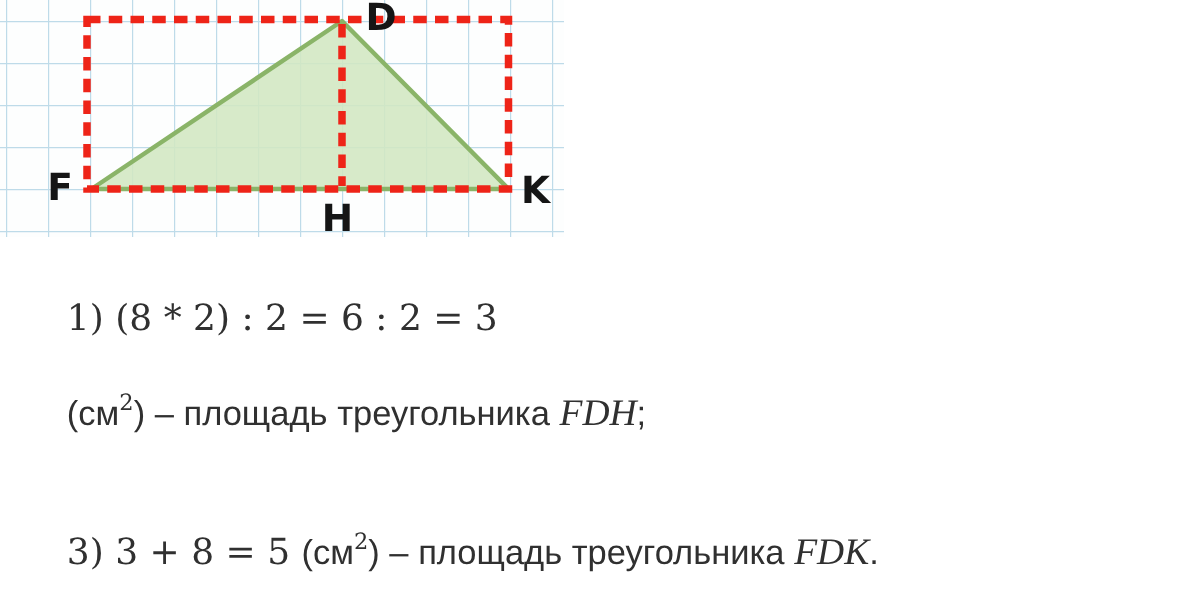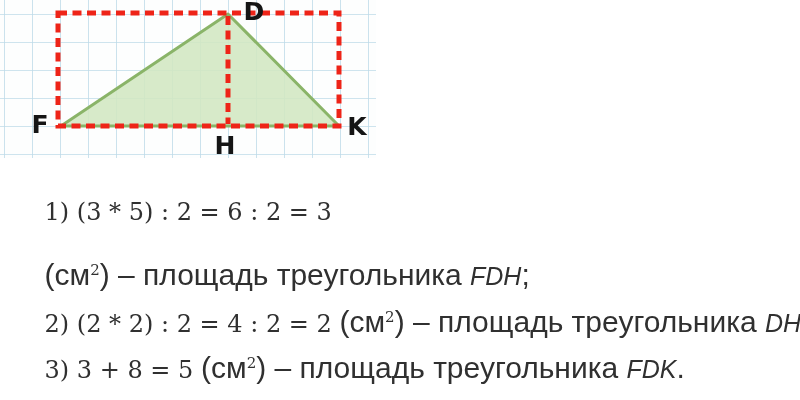--- a/index.html
+++ b/index.html
@@ -38,25 +38,25 @@
     color: #303030;
     font-size: 23px;
     line-height: 28px;
   }
   .seg-math {
     font-family: "DejaVu Serif", serif;
     font-size: 24px;
   }
   .seg-text {
     font-family: "Liberation Sans", sans-serif;
-    font-size: 30px;
+    font-size: 23px;
     text-align: center;
   }
   .seg-tri {
-    font-family: Liberation Sans, sans-serif;
+    font-family: Liberation Serif, serif;
     font-style: italic;
     font-size: 25px;
   }
   .sup {
     position: relative;
     top: -10px;
     font-size: 15px;
     font-family: "DejaVu Serif", serif;
   }
   .l1 { top: 170px; }
@@ -91,30 +91,27 @@
       <g>
         <text class="vlabel" x="40" y="133" text-anchor="middle">F</text>
         <text class="vlabel" x="254" y="20" text-anchor="middle">D</text>
         <text class="vlabel" x="357" y="135" text-anchor="middle">K</text>
         <text class="vlabel" x="225" y="154" text-anchor="middle">H</text>
       </g>
     </svg>
   </div>
 
   <div class="solution-line l1">
-    <span class="seg-math">1) (3 * 5) : 2 = 6 : 2 = 3</span>
+    <span class="seg-math">1) (8 * 2) : 2 = 6 : 2 = 3</span>
   </div>
 
   <div class="solution-line l2">
     <span class="seg-text">(см</span><span class="sup">2</span><span class="seg-text">) – площадь треугольника </span><span class="seg-tri">FDH</span><span class="seg-text">;</span>
   </div>
 
-  <div class="solution-line l3">
-    <span class="seg-math">2) (2 * 2) : 2 = 4 : 2 = 2 </span><span class="seg-text">(см</span><span class="sup">2</span><span class="seg-text">) – площадь треугольника </span><span class="seg-tri">DHK</span><span class="seg-text">;</span>
-  </div>
 
   <div class="solution-line l4">
     <span class="seg-math">3) 3 + 8 = 5 </span><span class="seg-text">(см</span><span class="sup">2</span><span class="seg-text">) – площадь треугольника </span><span class="seg-tri">FDK</span><span class="seg-text">.</span>
   </div>
 
   <div class="solution-line l5">
     <span class="sup">2</span>
   </div>
 
 </div>

